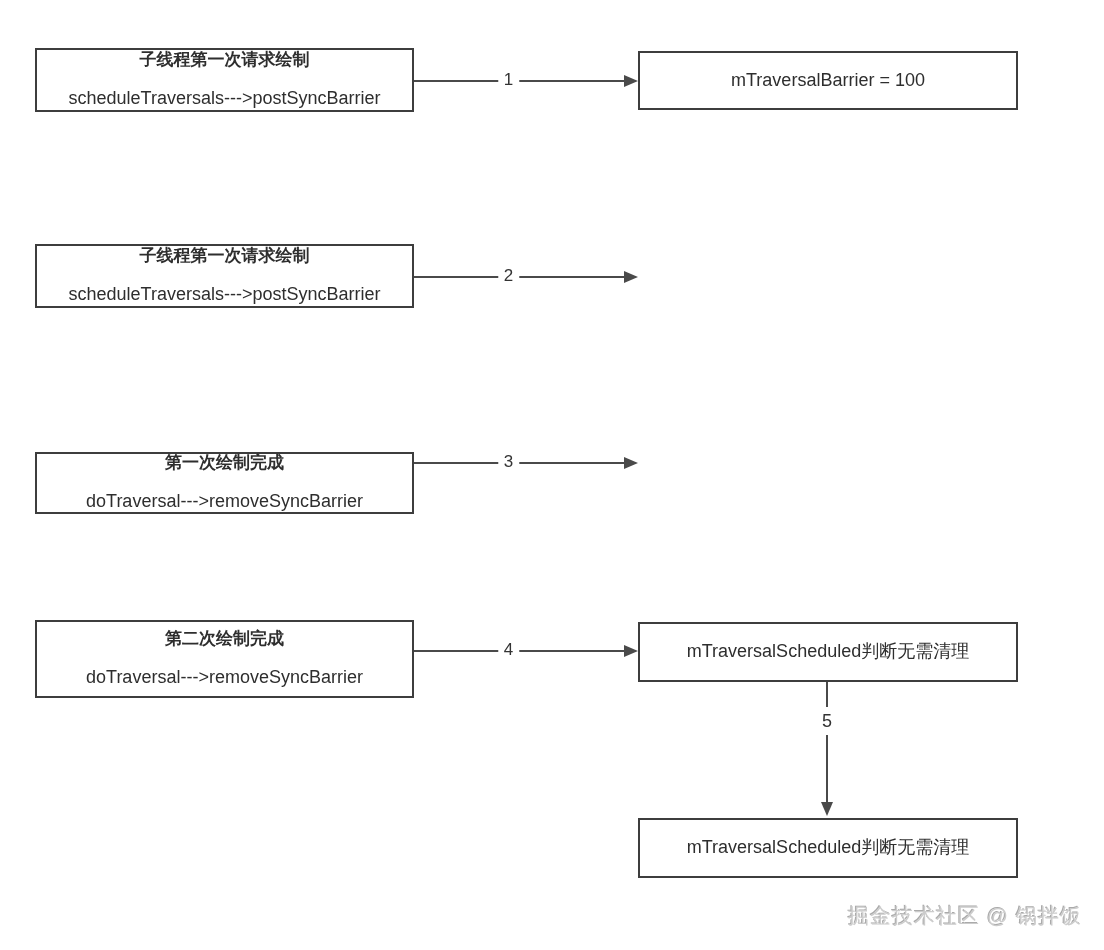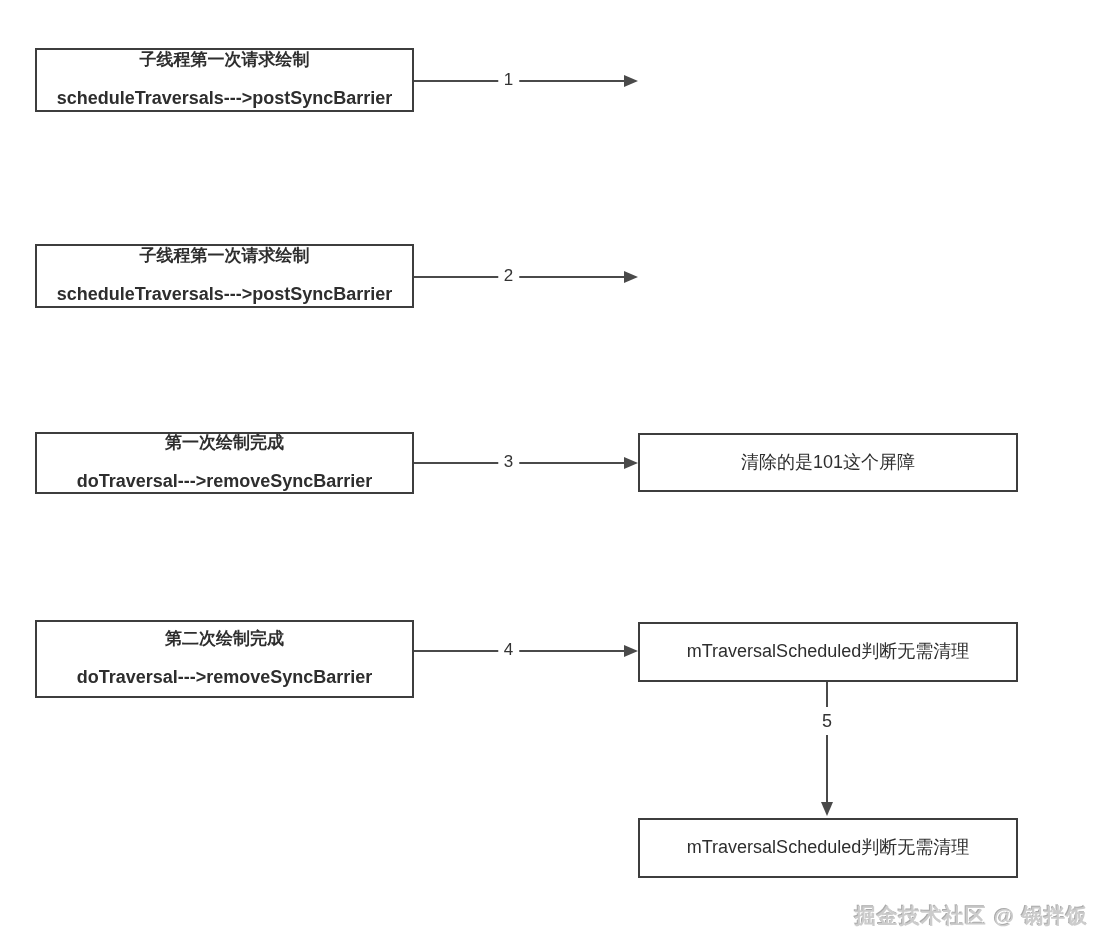--- a/index.html
+++ b/index.html
@@ -32,21 +32,20 @@
   .box .title {
     font-weight: 700;
     font-size: 17px;
     line-height: 1.2;
   }
   .box .subtitle {
     font-size: 18px;
     margin-top: 18px;
     line-height: 1.2;
     white-space: nowrap;
-    font-weight: bold;
   }
   .box .single {
     font-size: 18px;
     line-height: 1.3;
   }
   
   .h-arrow {
     position: absolute;
     left: 414px;
     width: 210px;
@@ -97,63 +96,62 @@
     top: 25px;
     transform: translateX(-50%);
     background: #ffffff;
     padding: 5px 2px;
     font-size: 18px;
     color: #333333;
     line-height: 18px;
   }
   .watermark {
     position: absolute;
-    right: 16px;
+    right: 22px;
     bottom: 20px;
     font-size: 21px;
     letter-spacing: 1px;
     color: #cccccc;
     text-shadow: 1px 1px 0 #ffffff, -1px -1px 0 #aaaaaa;
     user-select: none;
-    font-weight: bold;
   }
 </style>
 </head>
 <body>
 
 <div class="canvas">
 
   <div class="box left-box" style="top:48px;height:64px;">
     <div class="title">子线程第一次请求绘制</div>
     <div class="subtitle">scheduleTraversals---&gt;postSyncBarrier</div>
   </div>
   <div class="h-arrow" style="top:80px;">
     <span class="head"></span>
     <span class="num">1</span>
   </div>
+  <div class="box right-box" style="top:51px;height:59px;">
+    <div class="single">mTraversalBarrier = 100</div>
+  </div>
 
   <div class="box left-box" style="top:244px;height:64px;">
     <div class="title">子线程第一次请求绘制</div>
     <div class="subtitle">scheduleTraversals---&gt;postSyncBarrier</div>
   </div>
   <div class="h-arrow" style="top:276px;">
     <span class="head"></span>
     <span class="num">2</span>
   </div>
 
-  <div class="box left-box" style="top:432px;height:62px;">
+  <div class="box left-box" style="top:452px;height:62px;">
     <div class="title">第一次绘制完成</div>
     <div class="subtitle">doTraversal---&gt;removeSyncBarrier</div>
   </div>
   <div class="h-arrow" style="top:462px;">
     <span class="head"></span>
     <span class="num">3</span>
-  </div>
-  <div class="box right-box" style="top:433px;height:59px;">
-    <div class="single">清除的是101这个屏障</div>
   </div>
 
   <div class="box left-box" style="top:620px;height:78px;">
     <div class="title">第二次绘制完成</div>
     <div class="subtitle">doTraversal---&gt;removeSyncBarrier</div>
   </div>
   <div class="h-arrow" style="top:650px;">
     <span class="head"></span>
     <span class="num">4</span>
   </div>

